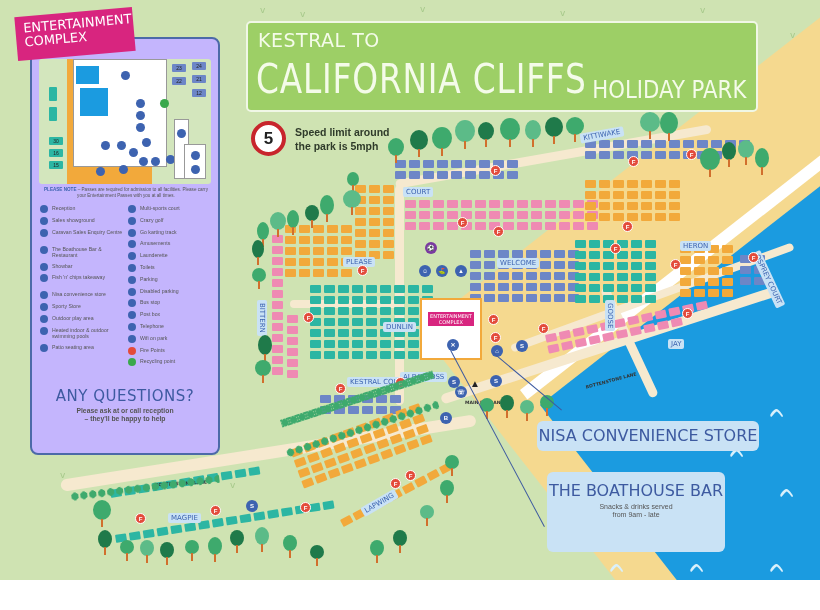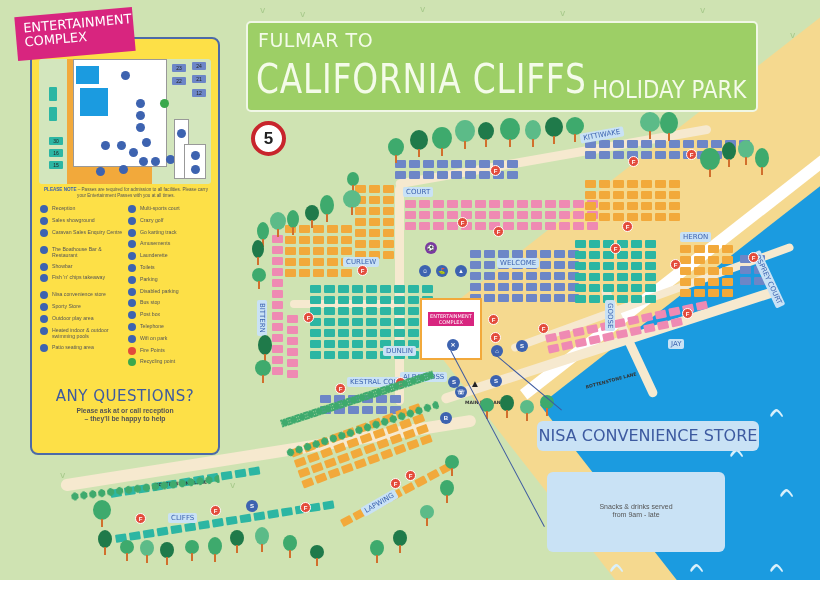--- a/index.html
+++ b/index.html
@@ -41,21 +41,21 @@
   .title-banner .welcome { position: absolute; left: 10px; top: 6px; font-size: 19px; font-family: "DejaVu Sans", sans-serif; letter-spacing: 0.5px; }
   .title-banner .name { position: absolute; left: 8px; top: 33px; font-size: 40px; font-family: "DejaVu Sans", sans-serif; letter-spacing: 1px; transform: scaleX(0.82); transform-origin: 0 0; white-space: nowrap; }
   .title-banner .sub { position: absolute; right: 10px; top: 52px; font-size: 25px; font-family: "DejaVu Sans", sans-serif; transform: scaleX(0.85); transform-origin: 100% 0; white-space: nowrap; }
 
   
   .speed { position: absolute; left: 251px; top: 121px; display: flex; align-items: center; }
   .speed .sign { width: 35px; height: 35px; border-radius: 50%; border: 4px solid #c8252c; background: #fff; font-size: 17px; font-weight: bold; color: #222; text-align: center; line-height: 27px; }
   .speed .text { margin-left: 9px; font-size: 10.5px; font-weight: bold; color: #2f3b2a; line-height: 14px; }
 
   
-  .panel { position: absolute; left: 30px; top: 37px; width: 190px; height: 418px; background: #fde047; border: 2px solid #4c6aa8; border-radius: 8px; }
+  .panel { position: absolute; left: 30px; top: 37px; width: 190px; height: 418px; background: #c4b5fd; border: 2px solid #4c6aa8; border-radius: 8px; }
   .ent-tag { position: absolute; left: 16px; top: 12px; width: 118px; height: 44px; background: #d8257f; color: #fff; transform: rotate(-5deg); padding: 5px 8px; font-family: "DejaVu Sans", sans-serif; font-size: 13px; line-height: 14px; z-index: 5; }
   .inset { position: absolute; left: 7px; top: 20px; width: 172px; height: 125px; background: #d3e6bd; border-radius: 3px; overflow: hidden; }
   .inset .bldg { position: absolute; background: #fff; border: 1px solid #999; }
   .inset .pool { position: absolute; background: #1b9be0; border: 1px solid #fff; }
   .inset .orange { position: absolute; background: #f2a93b; }
   .inset .ico { position: absolute; width: 9px; height: 9px; border-radius: 50%; background: #3d63b0; }
   .inset .ico.green { background: #3aa84c; }
   .inset .pl { position: absolute; width: 14px; height: 8px; border-radius: 1px; font-size: 5px; color: #222; text-align: center; line-height: 8px; }
 
   .note { position: absolute; left: 8px; top: 148px; width: 172px; font-size: 4.6px; color: #555; text-align: center; line-height: 6px; }
@@ -614,30 +614,30 @@
     <div class="tag">
       <span>ENTERTAINMENT</span><br>
       <span>COMPLEX</span>
     </div>
   </div>
   <span class="entrance-arrow">▲</span>
   <span class="lane-label" style="left:465px;top:400px">MAIN ENTRANCE</span>
 
   <span class="street-label" style="left:580px;top:130px;transform:rotate(-10deg)">KITTIWAKE</span>
   <span class="street-label" style="left:403px;top:187px">COURT</span>
-  <span class="street-label" style="left:343px;top:257px">CURLEW</span>
+  <span class="street-label" style="left:343px;top:257px">PLEASE</span>
   <span class="street-label" style="left:497px;top:258px">WELCOME</span>
-  <span class="street-label" style="left:680px;top:232px">HERON</span>
+  <span class="street-label" style="left:680px;top:241px">HERON</span>
   <span class="street-label" style="left:760px;top:250px;transform:rotate(65deg);transform-origin:0 0">OSPREY COURT</span>
   <span class="street-label" style="left:615px;top:300px;transform:rotate(90deg);transform-origin:0 0">GOOSE</span>
   <span class="street-label" style="left:668px;top:339px">JAY</span>
-  <span class="street-label" style="left:383px;top:346px">DUNLIN</span>
+  <span class="street-label" style="left:383px;top:322px">DUNLIN</span>
   <span class="street-label" style="left:347px;top:377px">KESTRAL COURT</span>
   <span class="street-label" style="left:400px;top:372px">ALBATROSS</span>
-  <span class="street-label" style="left:168px;top:513px">CLIFFS</span>
+  <span class="street-label" style="left:168px;top:513px">MAGPIE</span>
   <span class="street-label" style="left:360px;top:498px;transform:rotate(-30deg)">LAPWING</span>
   <span class="street-label" style="left:267px;top:300px;transform:rotate(90deg);transform-origin:0 0">BITTERN</span>
   <span class="lane-label" style="left:155px;top:481px;transform:rotate(-3deg)">ROTTENSTONE LANE</span>
   <span class="lane-label" style="left:585px;top:378px;transform:rotate(-15deg)">ROTTENSTONE LANE</span>
 
   <div class="fire" style="left:490px;top:165px">F</div>
   <div class="fire" style="left:457px;top:217px">F</div>
   <div class="fire" style="left:493px;top:226px">F</div>
   <div class="fire" style="left:357px;top:265px">F</div>
   <div class="fire" style="left:303px;top:312px">F</div>
@@ -859,27 +859,31 @@
 
   <div style="position:absolute;left:280px;top:420px;width:160px;height:8px;background:repeating-radial-gradient(circle at 4px 4px,#3eaa6d 0 3.5px,transparent 4px);background-size:9px 8px;transform:rotate(-18deg);transform-origin:0 0"></div>
   <div style="position:absolute;left:285px;top:450px;width:160px;height:8px;background-image:radial-gradient(circle,#3eaa6d 3.5px,transparent 4px);background-size:9px 8px;transform:rotate(-18deg);transform-origin:0 0"></div>
   <div style="position:absolute;left:70px;top:493px;width:150px;height:8px;background-image:radial-gradient(circle,#3eaa6d 3.5px,transparent 4px);background-size:9px 8px;transform:rotate(-7deg);transform-origin:0 0"></div>
 
   <div class="line" style="left:493px;top:352px;width:90px;transform:rotate(40deg)"></div>
   <div class="line" style="left:451px;top:350px;width:200px;transform:rotate(62deg)"></div>
 </div>
 
 <div class="title-banner">
-  <div class="welcome">FULMAR TO</div>
+  <div class="welcome">KESTRAL TO</div>
   <div class="name">CALIFORNIA CLIFFS</div>
   <div class="sub">HOLIDAY PARK</div>
 </div>
 
 <div class="speed">
   <div class="sign">5</div>
+  <div class="text">
+    <span>Speed limit around</span><br>
+    <span>the park is 5mph</span>
+  </div>
 </div>
 
 <div class="ent-tag">
   <span>ENTERTAINMENT</span><br>
   <span>COMPLEX</span>
 </div>
 <div class="panel">
   <div class="inset">
     <div class="orange" style="left:28px;top:0;width:85px;height:125px"></div>
     <div class="bldg" style="left:34px;top:0;width:94px;height:108px"></div>
@@ -1032,19 +1036,19 @@
     <div class="s">
       <span>Please ask at or call reception</span><br>
       <span>– they'll be happy to help</span>
     </div>
   </div>
 </div>
 
 <div class="callout nisa">NISA CONVENIENCE STORE</div>
 <div class="callout boat">
   <div class="t">
-    <br>
+    <span>THE BOATHOUSE BAR</span><br>
   </div>
   <div class="d">
     <span>Snacks &amp; drinks served</span><br>
     <span>from 9am - late</span>
   </div>
 </div>
 
 </body></html>

